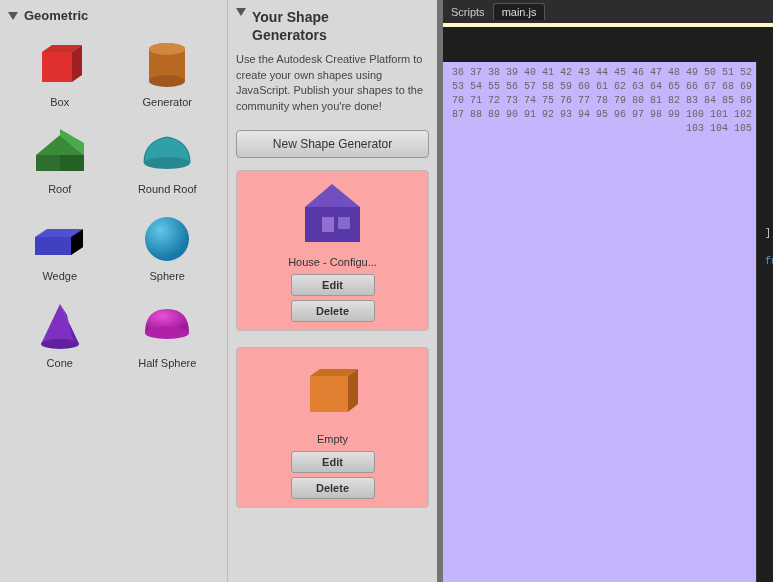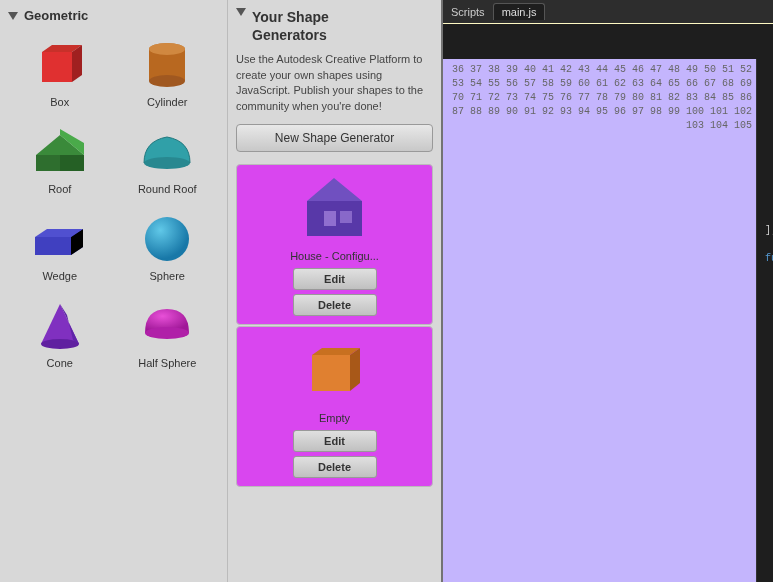--- a/index.html
+++ b/index.html
@@ -62,61 +62,61 @@
       height: 55px;
       display: flex;
       align-items: center;
       justify-content: center;
     }
 
     
     .middle-panel {
       width: 215px;
       background: #d8d8d8;
-      border-right: 2px solid #737373;
+      border-right: 6px solid #737373;
       display: flex;
       flex-direction: column;
       padding: 8px;
     }
     .middle-header {
       display: flex;
       align-items: flex-start;
       margin-bottom: 8px;
     }
     .middle-title {
       font-weight: bold;
       font-size: 14px;
       color: #333;
       line-height: 1.3;
     }
     .middle-desc {
       font-size: 11px;
       color: #444;
       line-height: 1.4;
-      margin-bottom: 10px;
+      margin-bottom: 16px;
     }
     .new-shape-btn {
       background: linear-gradient(to bottom, #e8e8e8, #c8c8c8);
       border: 1px solid #999;
       border-radius: 4px;
       padding: 6px 12px;
       font-size: 12px;
       font-weight: normal;
       color: #333;
       cursor: pointer;
       margin-bottom: 12px;
       text-align: center;
     }
 
     .shape-card {
-      background: #d946ef;
+      background: #fca5a5;
       border: 1px solid #bbb;
       border-radius: 4px;
       padding: 6px;
-      margin-bottom: 1px;
+      margin-bottom: 16px;
       display: flex;
       flex-direction: column;
       align-items: center;
     }
     .shape-card-preview {
       width: 70px;
       height: 75px;
       display: flex;
       align-items: center;
       justify-content: center;
@@ -148,21 +148,21 @@
       background: #1e1e1e;
       display: flex;
       flex-direction: column;
       overflow: hidden;
     }
     .code-header {
       display: flex;
       align-items: center;
       background: #2d2d2d;
       padding: 3px 8px;
-      border-bottom: 1px solid #fef9c3;
+      border-bottom: 4px solid #fef9c3;
       gap: 8px;
     }
     .code-header-label {
       color: #ccc;
       font-size: 11px;
     }
     .code-tab {
       background: #1e1e1e;
       color: #ddd;
       font-size: 11px;
@@ -226,21 +226,21 @@
 
     <div class="shape-item">
       <div class="shape-canvas">
         <svg width="45" height="52" viewBox="0 0 45 52">
           <ellipse cx="22" cy="10" rx="18" ry="6" fill="#c07830"></ellipse>
           <rect x="4" y="10" width="36" height="32" fill="#b86820" rx="0"></rect>
           <ellipse cx="22" cy="42" rx="18" ry="6" fill="#a05820"></ellipse>
           <ellipse cx="22" cy="10" rx="18" ry="6" fill="#d08840"></ellipse>
         </svg>
       </div>
-      <span class="shape-label">Cylinder</span>
+      <span class="shape-label">Generator</span>
     </div>
 
 
     <div class="shape-item">
       <div class="shape-canvas">
         <svg width="58" height="50" viewBox="0 0 58 50">
           <polygon points="5,28 29,8 53,28" fill="#3a8a3a"></polygon>
           <polygon points="5,28 5,44 29,44 29,28" fill="#2e6e2e"></polygon>
           <polygon points="53,28 53,44 29,44 29,28" fill="#256025"></polygon>
           <polygon points="29,8 53,28 53,16 29,2" fill="#4aaa4a"></polygon>

